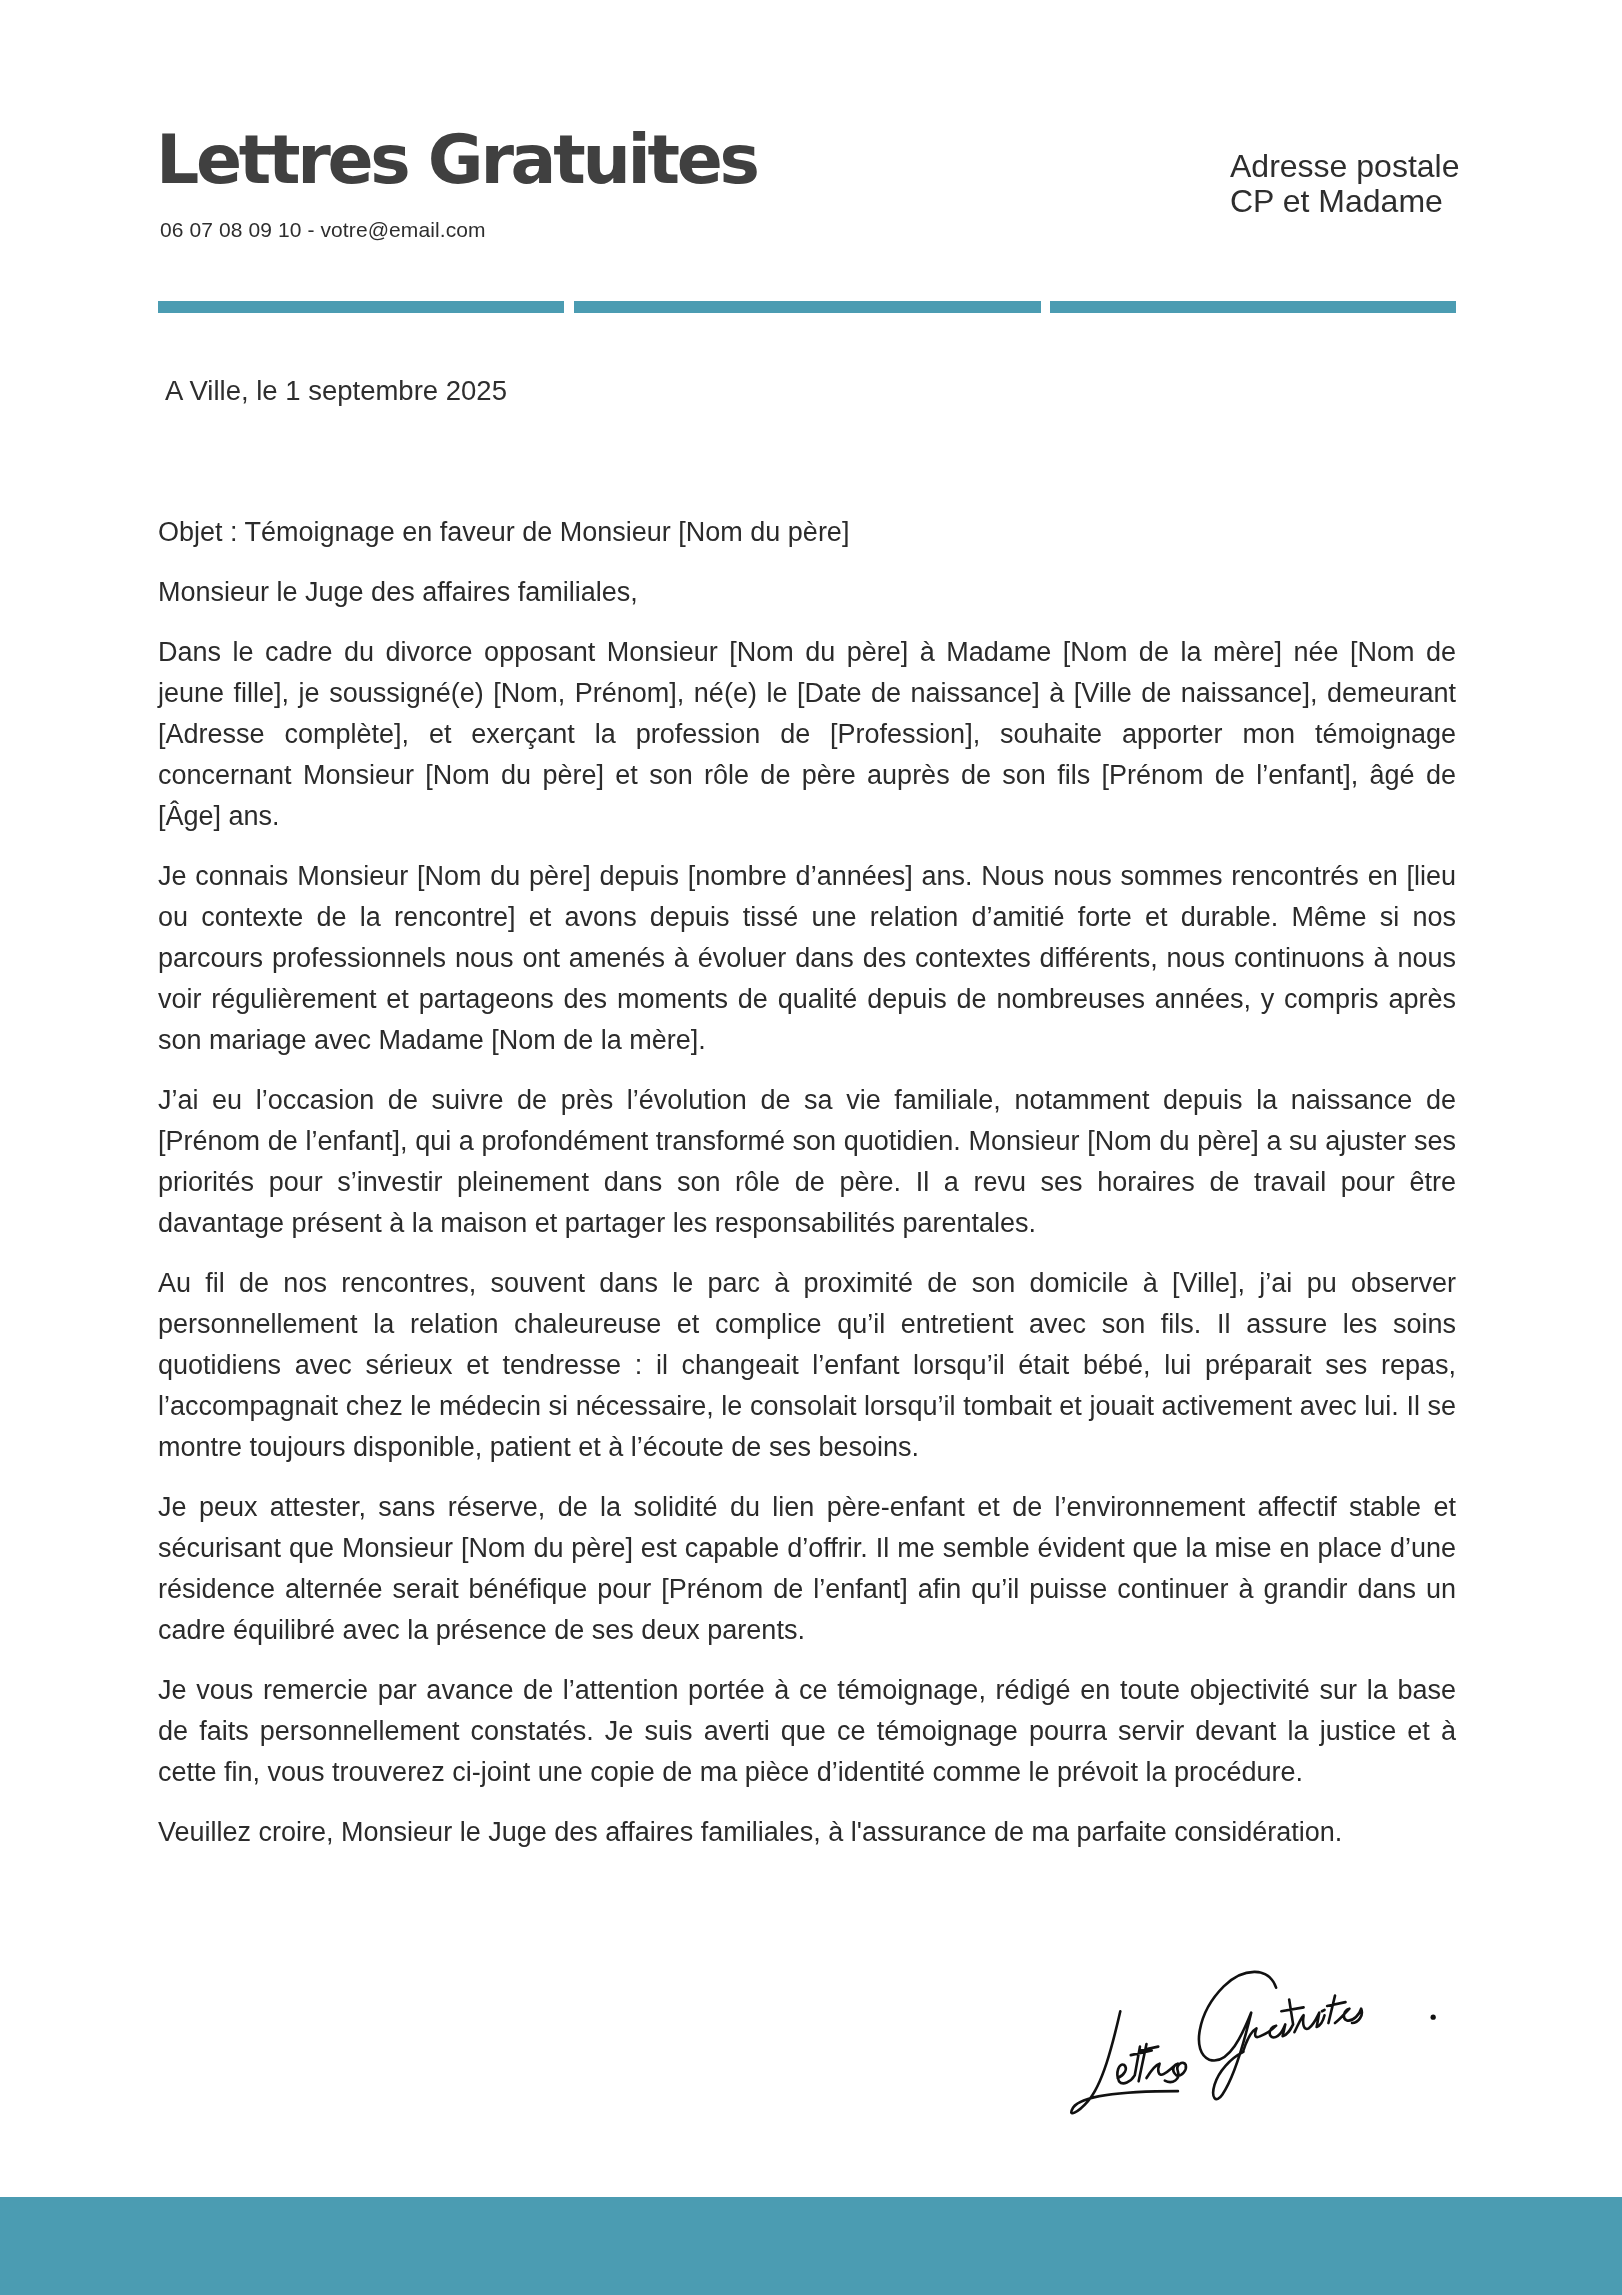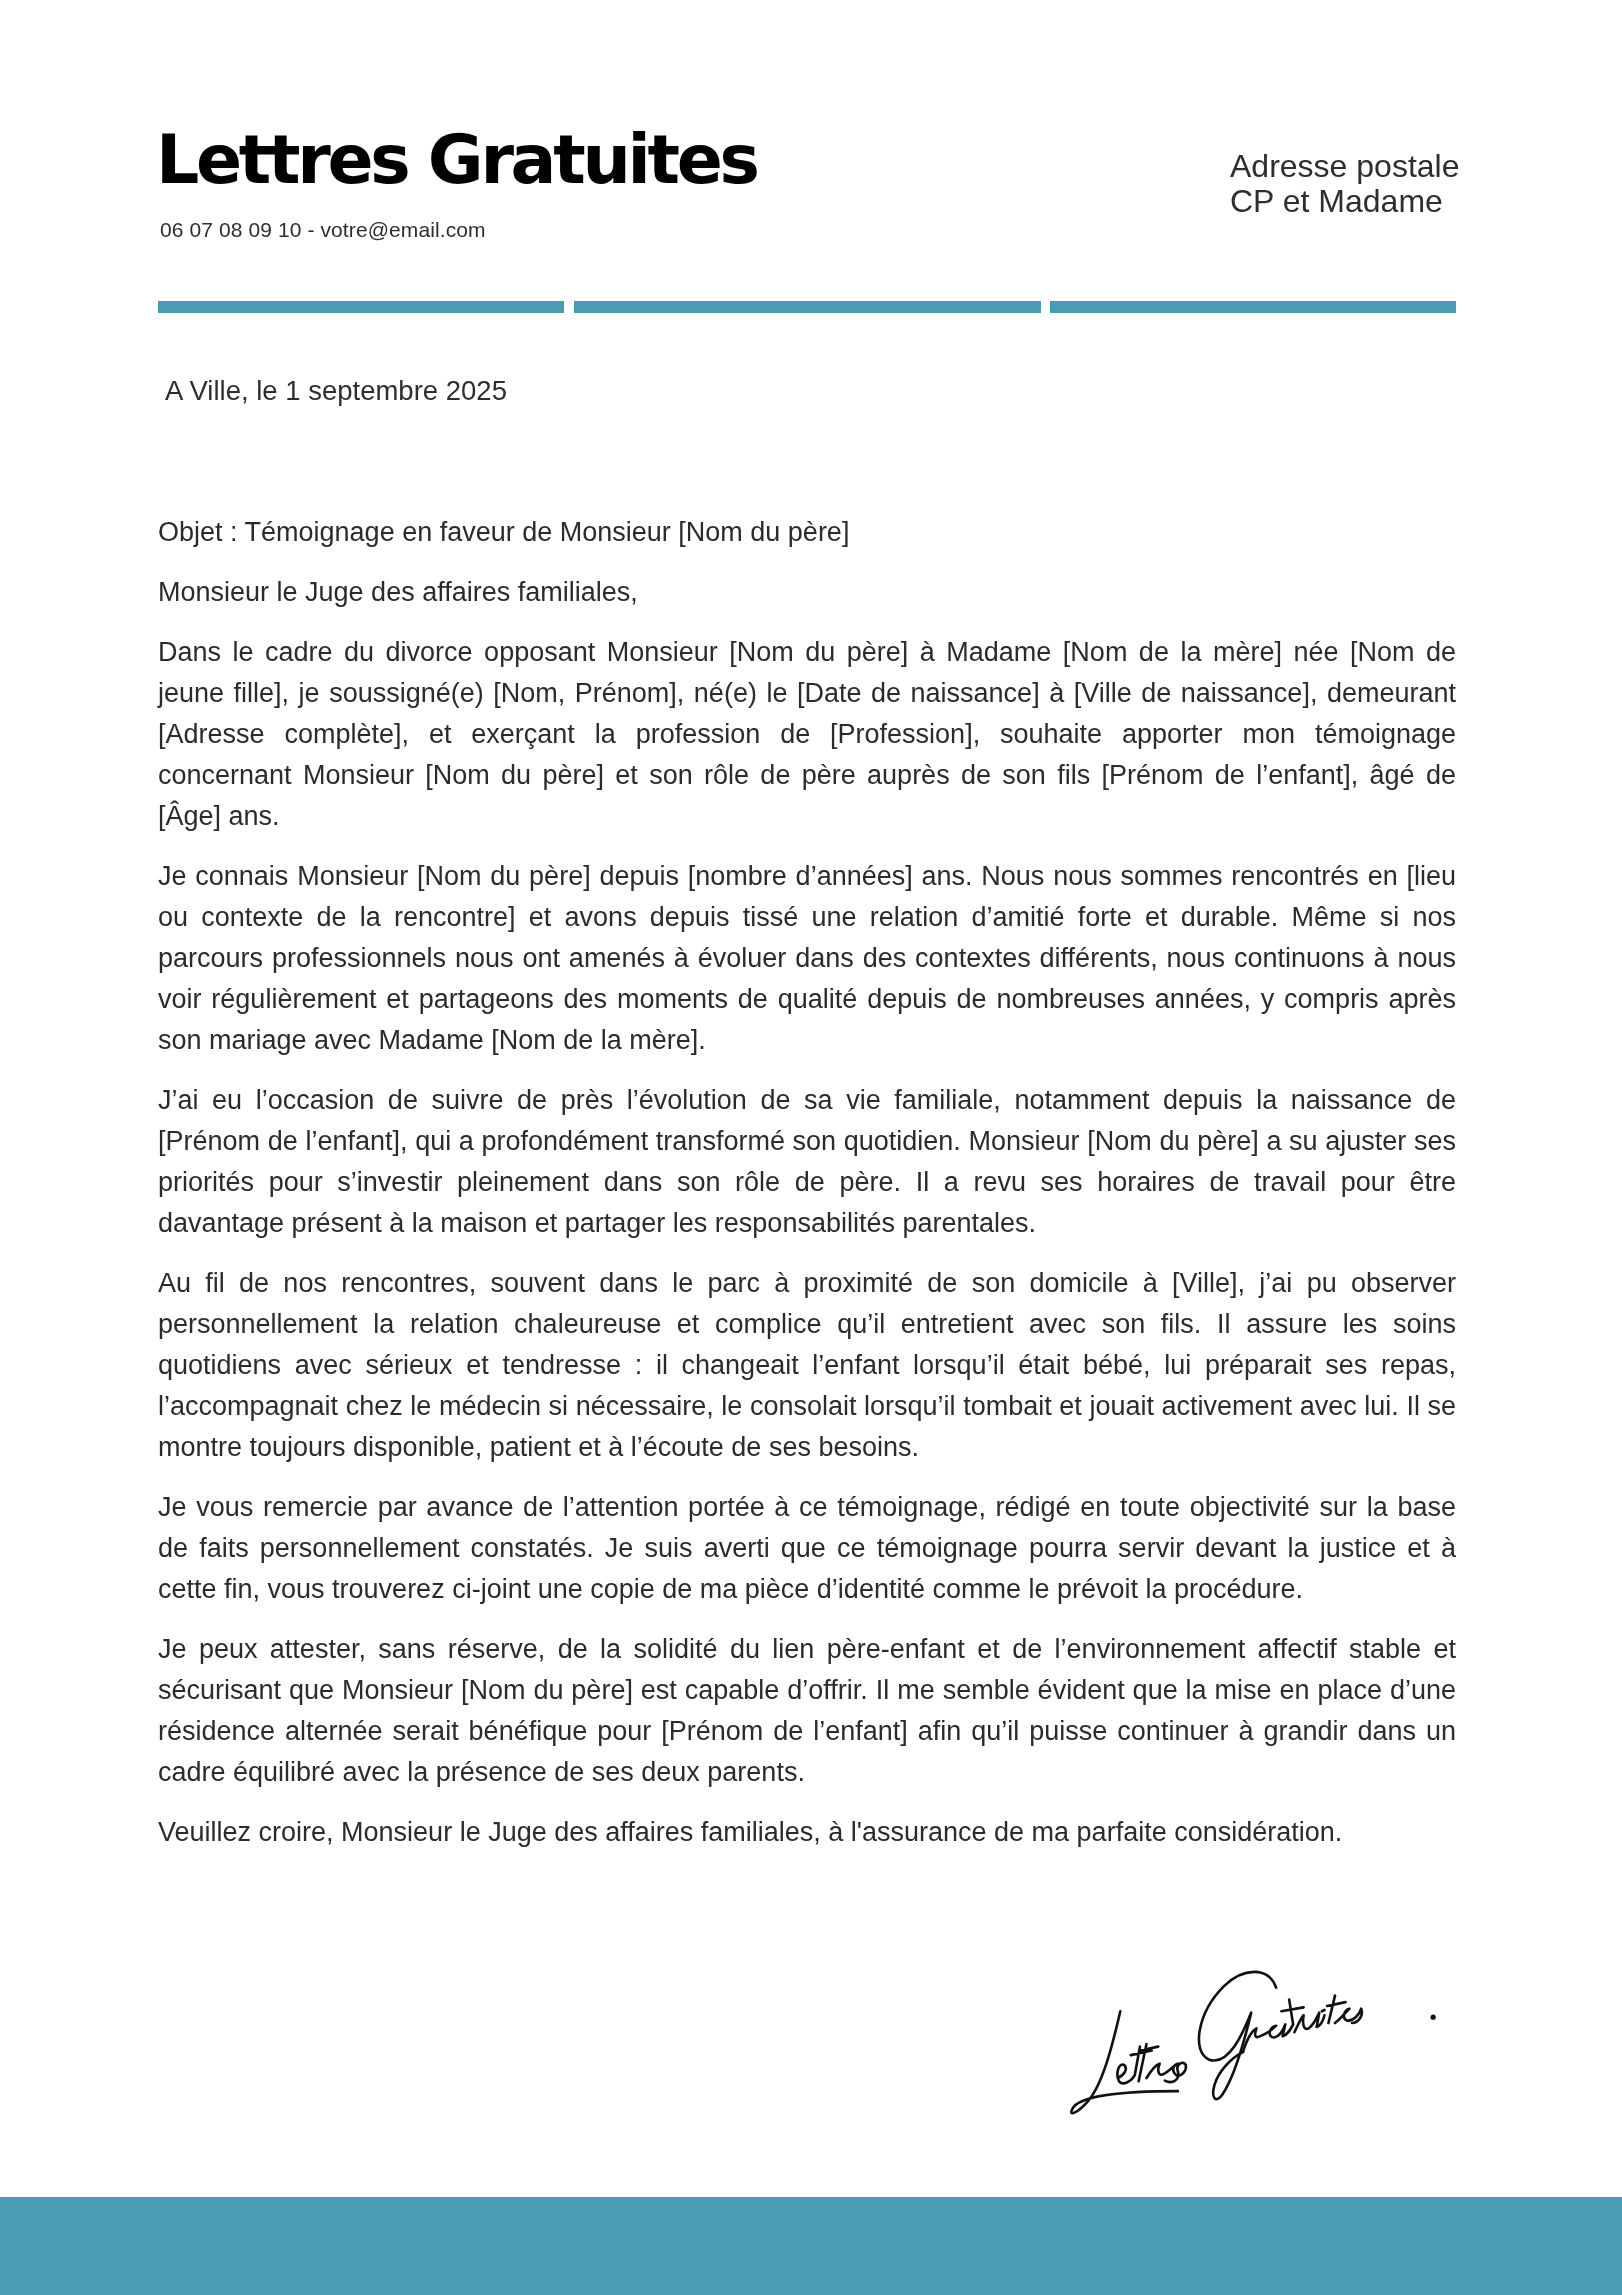--- a/index.html
+++ b/index.html
@@ -32,21 +32,21 @@
   .signature { position: absolute; left: 1047px; top: 1947px; width: 432px; height: 177px; }
   .signature svg { width: 100%; height: 100%; }
 
   .footer-band { position: absolute; left: 0; top: 2197px; width: 1623px; height: 98px; }
 </style>
 </head>
 <body>
 
 <div class="page">
 
-  <h1 class="brand" style="color: #000000;">Lettres Gratuites</h1>
+  <h1 class="brand" style="color: #404040;">Lettres Gratuites</h1>
   <div class="contact">06 07 08 09 10 - votre@email.com</div>
 
   <div class="address">
     <div>Adresse postale</div>
     <div>CP et Madame</div>
   </div>
 
   <div class="bars">
     <div class="bar b1 accent-bg" style="background: rgb(75, 156, 178);"></div>
     <div class="bar b2 accent-bg" style="background: rgb(75, 156, 178);"></div>
@@ -55,22 +55,22 @@
 
   <div class="date">A Ville, le 1 septembre 2025</div>
 
   <div class="body" style="color: rgb(43, 43, 43);">
     <p class="left">Objet : Témoignage en faveur de Monsieur [Nom du père]</p>
     <p class="left">Monsieur le Juge des affaires familiales,</p>
     <p>Dans le cadre du divorce opposant Monsieur [Nom du père] à Madame [Nom de la mère] née [Nom de jeune fille], je soussigné(e) [Nom, Prénom], né(e) le [Date de naissance] à [Ville de naissance], demeurant [Adresse complète], et exerçant la profession de [Profession], souhaite apporter mon témoignage concernant Monsieur [Nom du père] et son rôle de père auprès de son fils [Prénom de l’enfant], âgé de [Âge] ans.</p>
     <p>Je connais Monsieur [Nom du père] depuis [nombre d’années] ans. Nous nous sommes rencontrés en [lieu ou contexte de la rencontre] et avons depuis tissé une relation d’amitié forte et durable. Même si nos parcours professionnels nous ont amenés à évoluer dans des contextes différents, nous continuons à nous voir régulièrement et partageons des moments de qualité depuis de nombreuses années, y compris après son mariage avec Madame [Nom de la mère].</p>
     <p>J’ai eu l’occasion de suivre de près l’évolution de sa vie familiale, notamment depuis la naissance de [Prénom de l’enfant], qui a profondément transformé son quotidien. Monsieur [Nom du père] a su ajuster ses priorités pour s’investir pleinement dans son rôle de père. Il a revu ses horaires de travail pour être davantage présent à la maison et partager les responsabilités parentales.</p>
     <p>Au fil de nos rencontres, souvent dans le parc à proximité de son domicile à [Ville], j’ai pu observer personnellement la relation chaleureuse et complice qu’il entretient avec son fils. Il assure les soins quotidiens avec sérieux et tendresse : il changeait l’enfant lorsqu’il était bébé, lui préparait ses repas, l’accompagnait chez le médecin si nécessaire, le consolait lorsqu’il tombait et jouait activement avec lui. Il se montre toujours disponible, patient et à l’écoute de ses besoins.</p>
+    <p>Je peux attester, sans réserve, de la solidité du lien père-enfant et de l’environnement affectif stable et sécurisant que Monsieur [Nom du père] est capable d’offrir. Il me semble évident que la mise en place d’une résidence alternée serait bénéfique pour [Prénom de l’enfant] afin qu’il puisse continuer à grandir dans un cadre équilibré avec la présence de ses deux parents.</p>
     <p>Je vous remercie par avance de l’attention portée à ce témoignage, rédigé en toute objectivité sur la base de faits personnellement constatés. Je suis averti que ce témoignage pourra servir devant la justice et à cette fin, vous trouverez ci-joint une copie de ma pièce d’identité comme le prévoit la procédure.</p>
-    <p>Je peux attester, sans réserve, de la solidité du lien père-enfant et de l’environnement affectif stable et sécurisant que Monsieur [Nom du père] est capable d’offrir. Il me semble évident que la mise en place d’une résidence alternée serait bénéfique pour [Prénom de l’enfant] afin qu’il puisse continuer à grandir dans un cadre équilibré avec la présence de ses deux parents.</p>
     <p>Veuillez croire, Monsieur le Juge des affaires familiales, à l'assurance de ma parfaite considération.</p>
   </div>
 
   <div class="signature">
     <svg viewBox="0 0 660 270">
       <title>Lettres Gratuites.</title>
       <g fill="none" stroke="#111" stroke-width="4" stroke-linecap="round" stroke-linejoin="round">
 
         <path d="M112 98 C100 150 85 210 62 236 C48 252 30 262 40 245 C52 228 110 220 200 220"></path>
 

